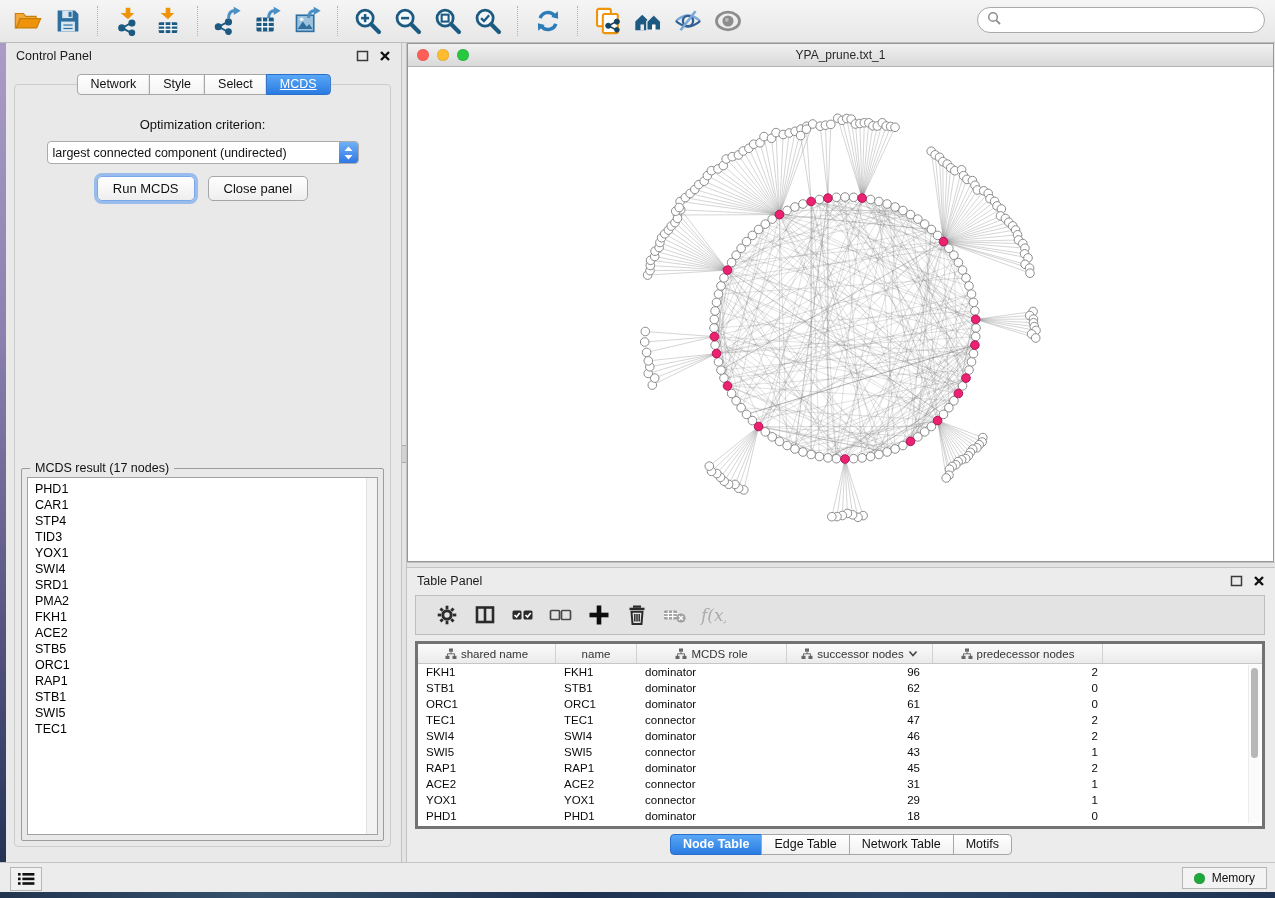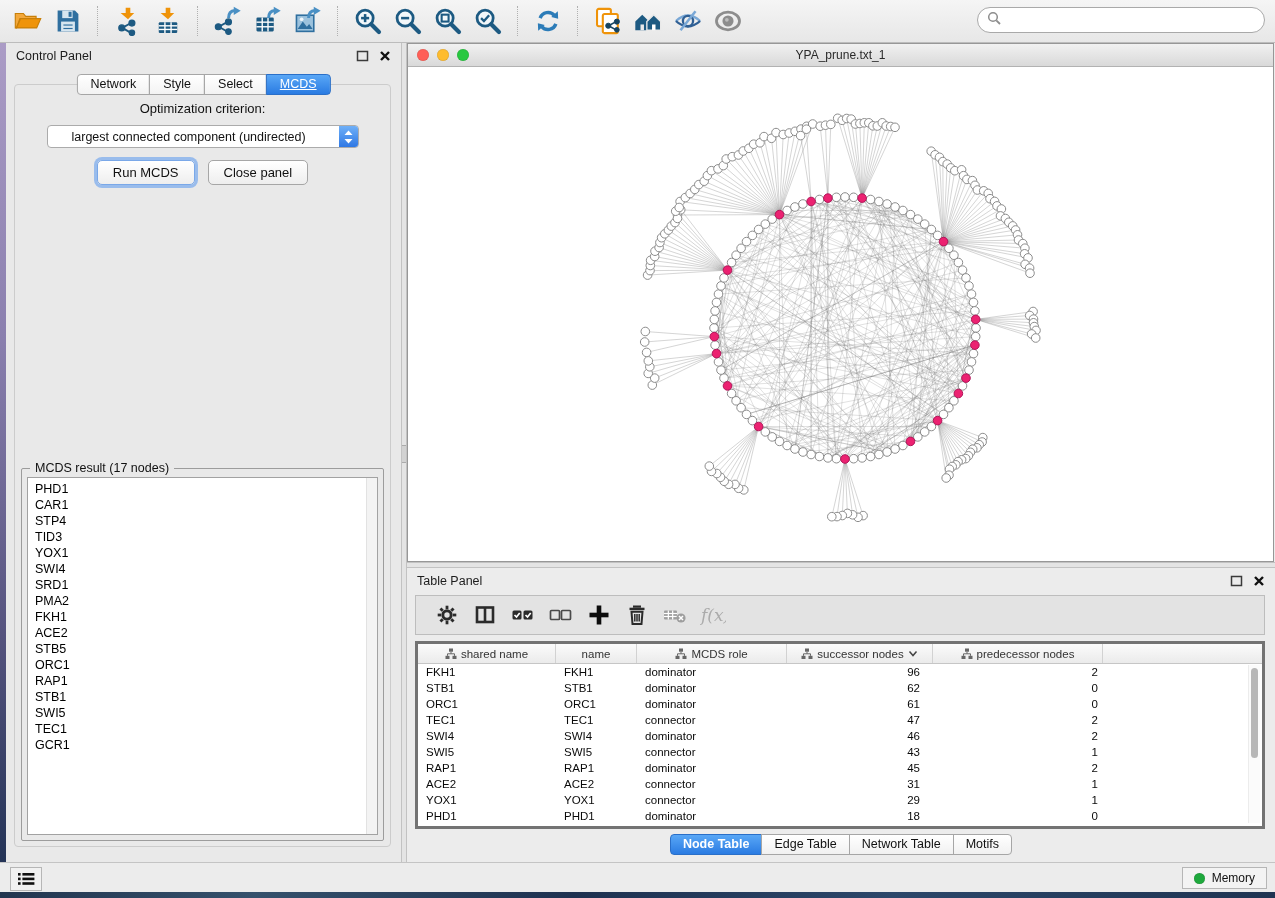--- a/index.html
+++ b/index.html
@@ -18,23 +18,23 @@
   .cp{position:absolute;left:6px;top:43px;width:395px;height:819px;background:#e9e9e9;}
   .panel-head{height:26px;display:flex;align-items:center;font-size:12.5px;color:#1c1c1c;padding:0 10px;}
   .panel-head .spacer{flex:1;}
   .mini-ic{margin-left:10px;display:flex;align-items:center;}
   .cp-body{position:absolute;left:8px;top:41px;width:377px;height:763px;border:1px solid #cccccc;border-radius:4px;background:#e9e9e9;box-sizing:border-box;}
   .cp-tabs{position:absolute;top:31px;left:50%;transform:translateX(-50%);display:flex;z-index:3;}
   .cp-tab{height:19px;line-height:19px;padding:0 13px;font-size:12.5px;color:#111;background:linear-gradient(#ffffff,#f3f3f3);border:1px solid #a6a6a6;margin-left:-1px;}
   .cp-tab:first-child{border-radius:4px 0 0 4px;margin-left:0;}
   .cp-tab:last-child{border-radius:0 4px 4px 0;text-decoration:underline;}
   .cp-tab.sel{background:linear-gradient(#59a7f6,#2a7be2);color:#fff;border-color:#2a6fc8;}
-  .opt-label{text-align:center;margin-top:16px;font-size:13px;color:#111;}
+  .opt-label{text-align:center;margin-top:32px;font-size:13px;color:#111;}
   .dropdown{margin:9px auto 0 auto;width:312px;height:23px;background:#fff;border:1px solid #ababab;border-radius:4px;display:flex;align-items:center;box-sizing:border-box;position:relative;}
-  .dropdown .dd-text{flex:1;font-size:12.5px;padding-left:24px;color:#111;white-space:nowrap;overflow:hidden;}
+  .dropdown .dd-text{flex:1;font-size:12.5px;padding-left:5px;color:#111;white-space:nowrap;overflow:hidden;}
   .dropdown .dd-btn{width:19px;height:21px;border-radius:0 3px 3px 0;background:linear-gradient(#6fb0f8,#2f78e4);display:flex;flex-direction:column;align-items:center;justify-content:center;gap:2px;}
   .btn-row{display:flex;justify-content:center;gap:13px;margin-top:12px;}
   .btn{height:23px;padding:0 15px;background:linear-gradient(#ffffff,#eeeeee);border:1px solid #a6a6a6;border-radius:5px;font-size:13px;color:#111;display:flex;align-items:center;}
   .btn.focus{box-shadow:0 0 0 3px rgba(111,165,238,.65);border-color:#7aa8e8;}
   .groupbox{position:absolute;left:6px;top:383px;right:6px;height:371px;border:1px solid #9c9c9c;border-radius:2px;}
   .groupbox .gb-title{position:absolute;top:-8px;left:8px;background:#e9e9e9;padding:0 5px;font-size:12.5px;color:#111;}
   .gb-list{position:absolute;left:5px;right:5px;top:8px;bottom:5px;background:#fff;border:1px solid #a2a2a2;overflow:hidden;}
   .gb-items{padding:3px 0 0 7px;font-size:12.5px;line-height:16px;color:#000;}
   .gb-scroll{position:absolute;right:0;top:0;bottom:0;width:10px;background:#f3f3f3;border-left:1px solid #e2e2e2;}
   
@@ -300,21 +300,20 @@
               <div>SRD1</div>
               <div>PMA2</div>
               <div>FKH1</div>
               <div>ACE2</div>
               <div>STB5</div>
               <div>ORC1</div>
               <div>RAP1</div>
               <div>STB1</div>
               <div>SWI5</div>
               <div>TEC1</div>
-              <div>GCR1</div>
             </div>
           <div class="gb-scroll"></div>
         </div>
       </div>
     </div>
   </div>
 
   <div class="vsplit">
       <div class="handle"></div>
     </div>

